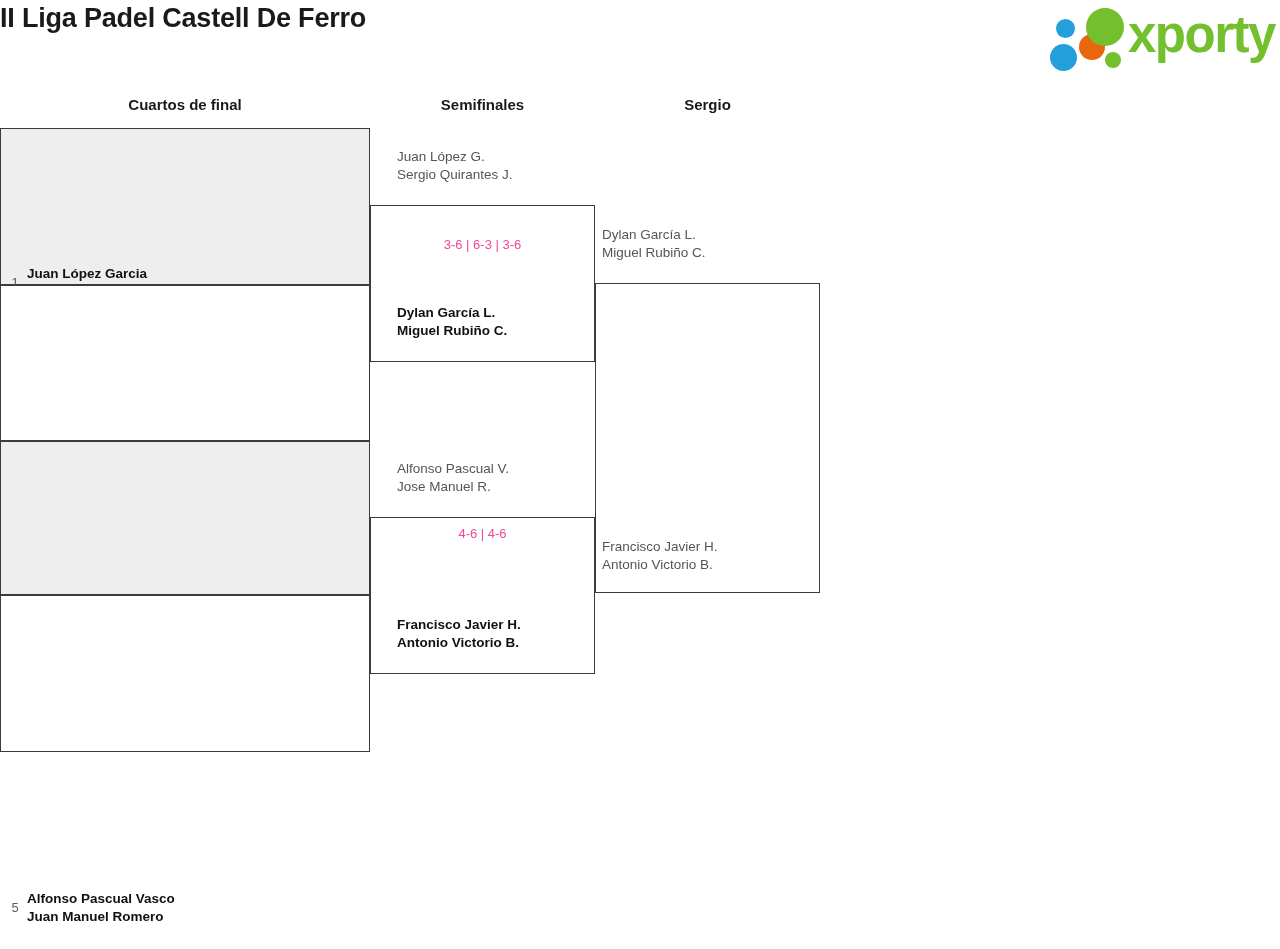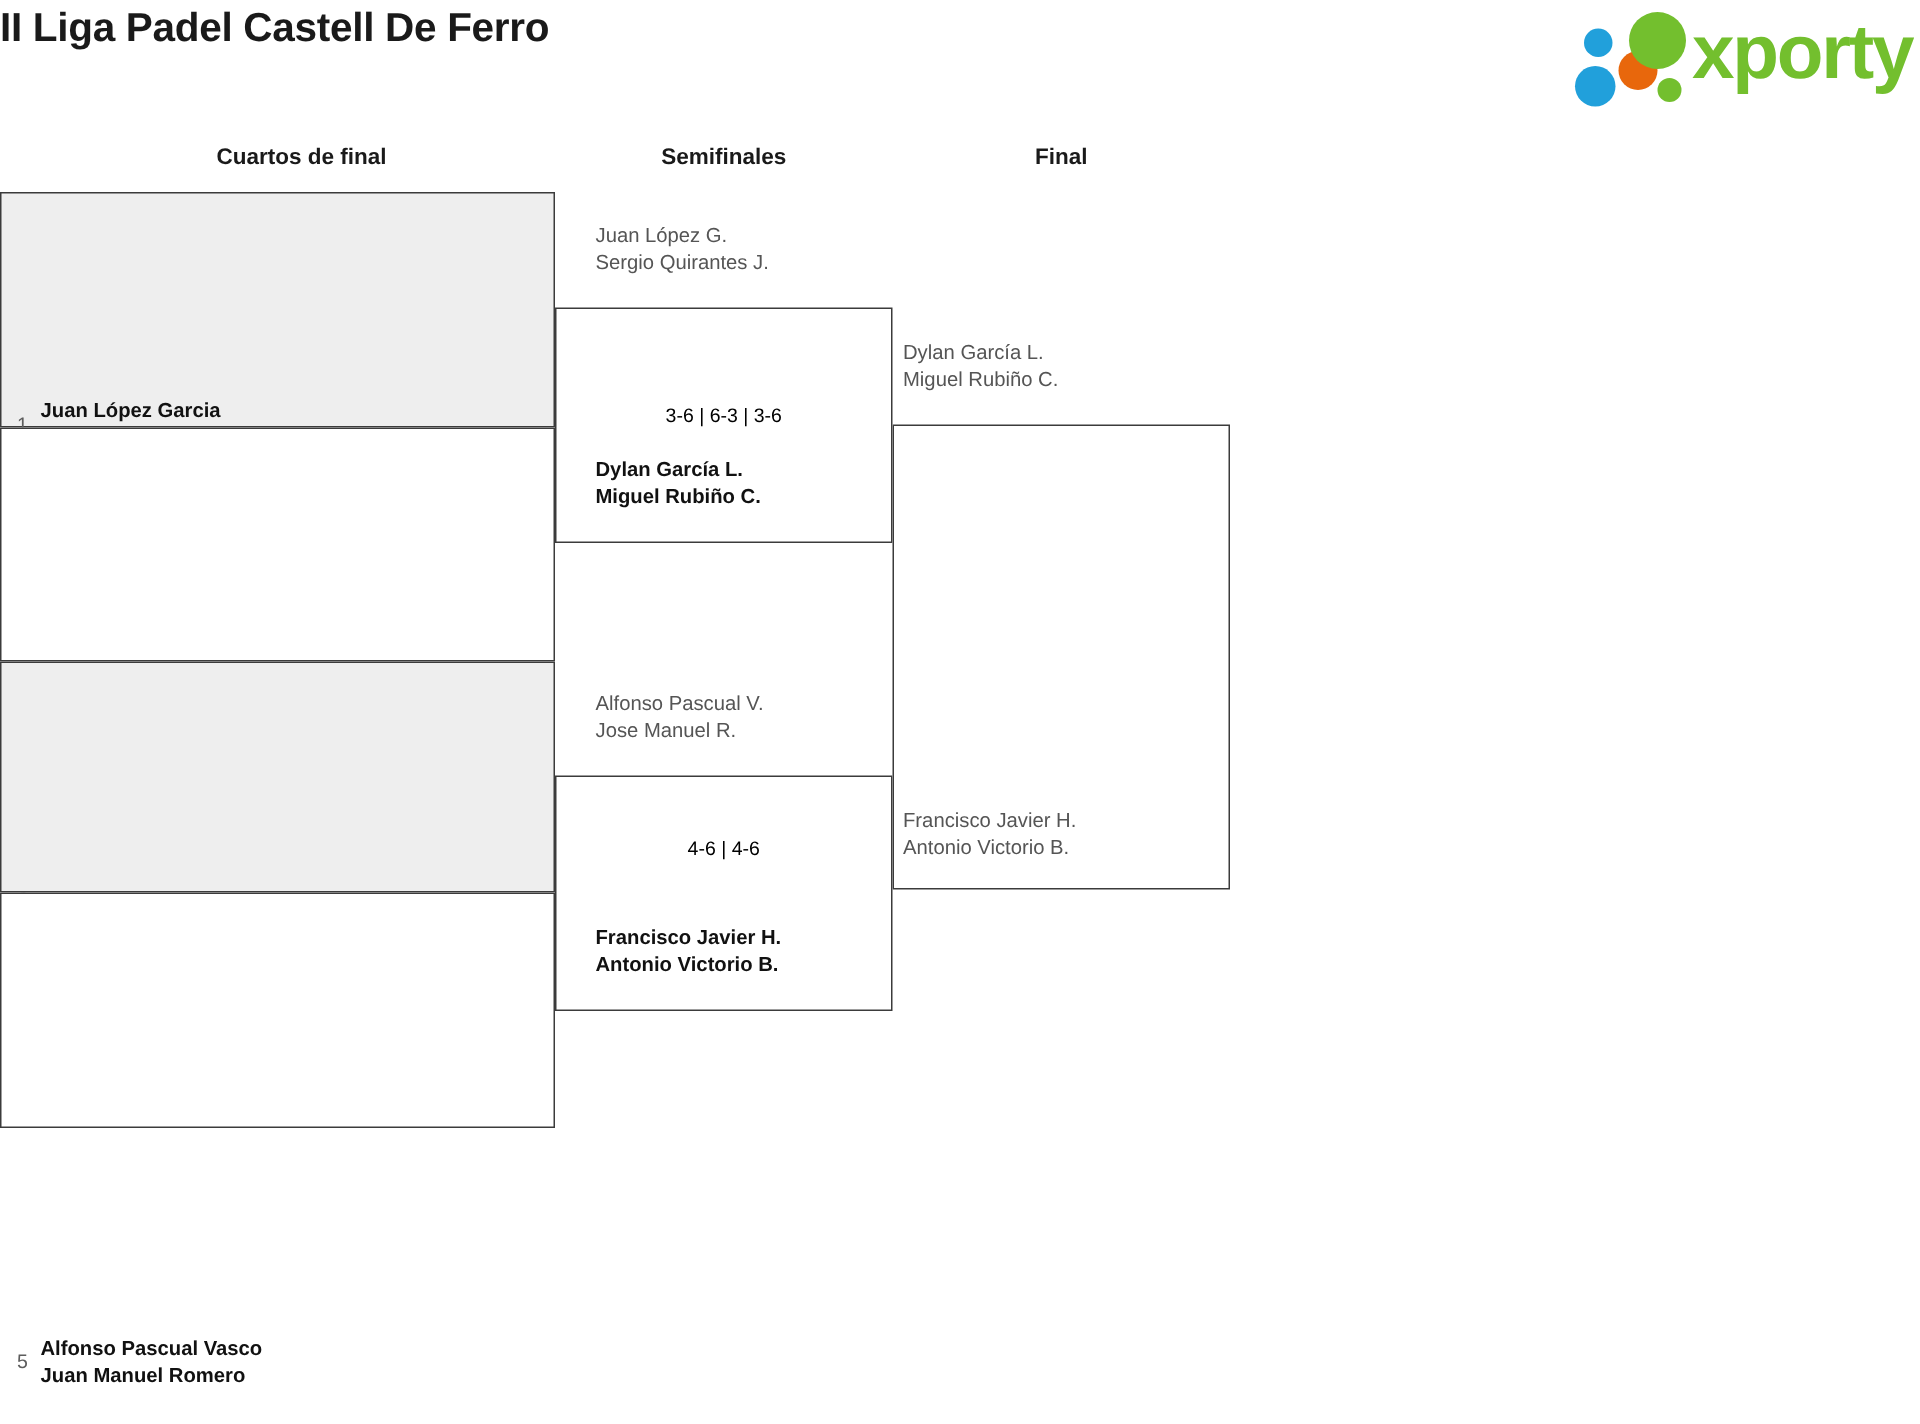--- a/index.html
+++ b/index.html
@@ -27,21 +27,21 @@
     position:absolute;left:80px;top:-1px;
     font-size:51px;font-weight:700;color:#73bf2e;
     letter-spacing:-1.5px;line-height:62px;
   }
 
   
   .round-head{
     position:absolute;top:96px;text-align:center;
     font-size:15px;font-weight:700;color:#1a1a1a;
   }
-  .rh-qf{left:16px;width:370px;}
+  .rh-qf{left:0px;width:370px;}
   .rh-sf{left:370px;width:225px;}
   .rh-f{left:595px;width:225px;}
 
   
   .bracket{position:absolute;left:0;top:0;width:1280px;height:949px;}
 
   
   .qf{
     position:absolute;left:0px;width:370px;
     border:1px solid #3b3b3b;box-sizing:border-box;
@@ -64,21 +64,21 @@
     font-size:13px;color:#3d3d3d;
   }
 
   
   .sf-box{
     position:absolute;left:370px;width:225px;
     border:1px solid #3b3b3b;box-sizing:border-box;background:#ffffff;
   }
   .sf-score{
     position:absolute;left:370px;width:225px;text-align:center;
-    font-size:13px;color:#000000;margin-top:32px;
+    font-size:13px;color:#ec4899;
   }
   .sf-team{
     position:absolute;left:377px;width:215px;
     font-size:13.5px;line-height:18px;margin-left:20px;
   }
   .sf-team.win{font-weight:700;color:#111111;}
   .sf-team.lose{font-weight:400;color:#555555;}
 
   
   .f-box{
@@ -101,21 +101,21 @@
   <span class="dot b1"></span>
   <span class="dot b2"></span>
   <span class="dot o1"></span>
   <span class="dot g1"></span>
   <span class="dot g2"></span>
   <span class="word">xporty</span>
 </div>
 
 <div class="round-head rh-qf">Cuartos de final</div>
 <div class="round-head rh-sf">Semifinales</div>
-<div class="round-head rh-f">Final</div>
+<div class="round-head rh-f">Sergio</div>
 
 <div class="bracket">
 
   <div class="qf shade" style="top:128px;height:157px;">
     <div class="seed" style="top:146px;">1</div>
     <div class="team win" style="top:136px;">
       <div>Juan López Garcia</div>
       <div>Sergio Quirantes Jiménez</div>
     </div>
     <div class="score" style="top:199px;">6-1 | 6-2</div>

